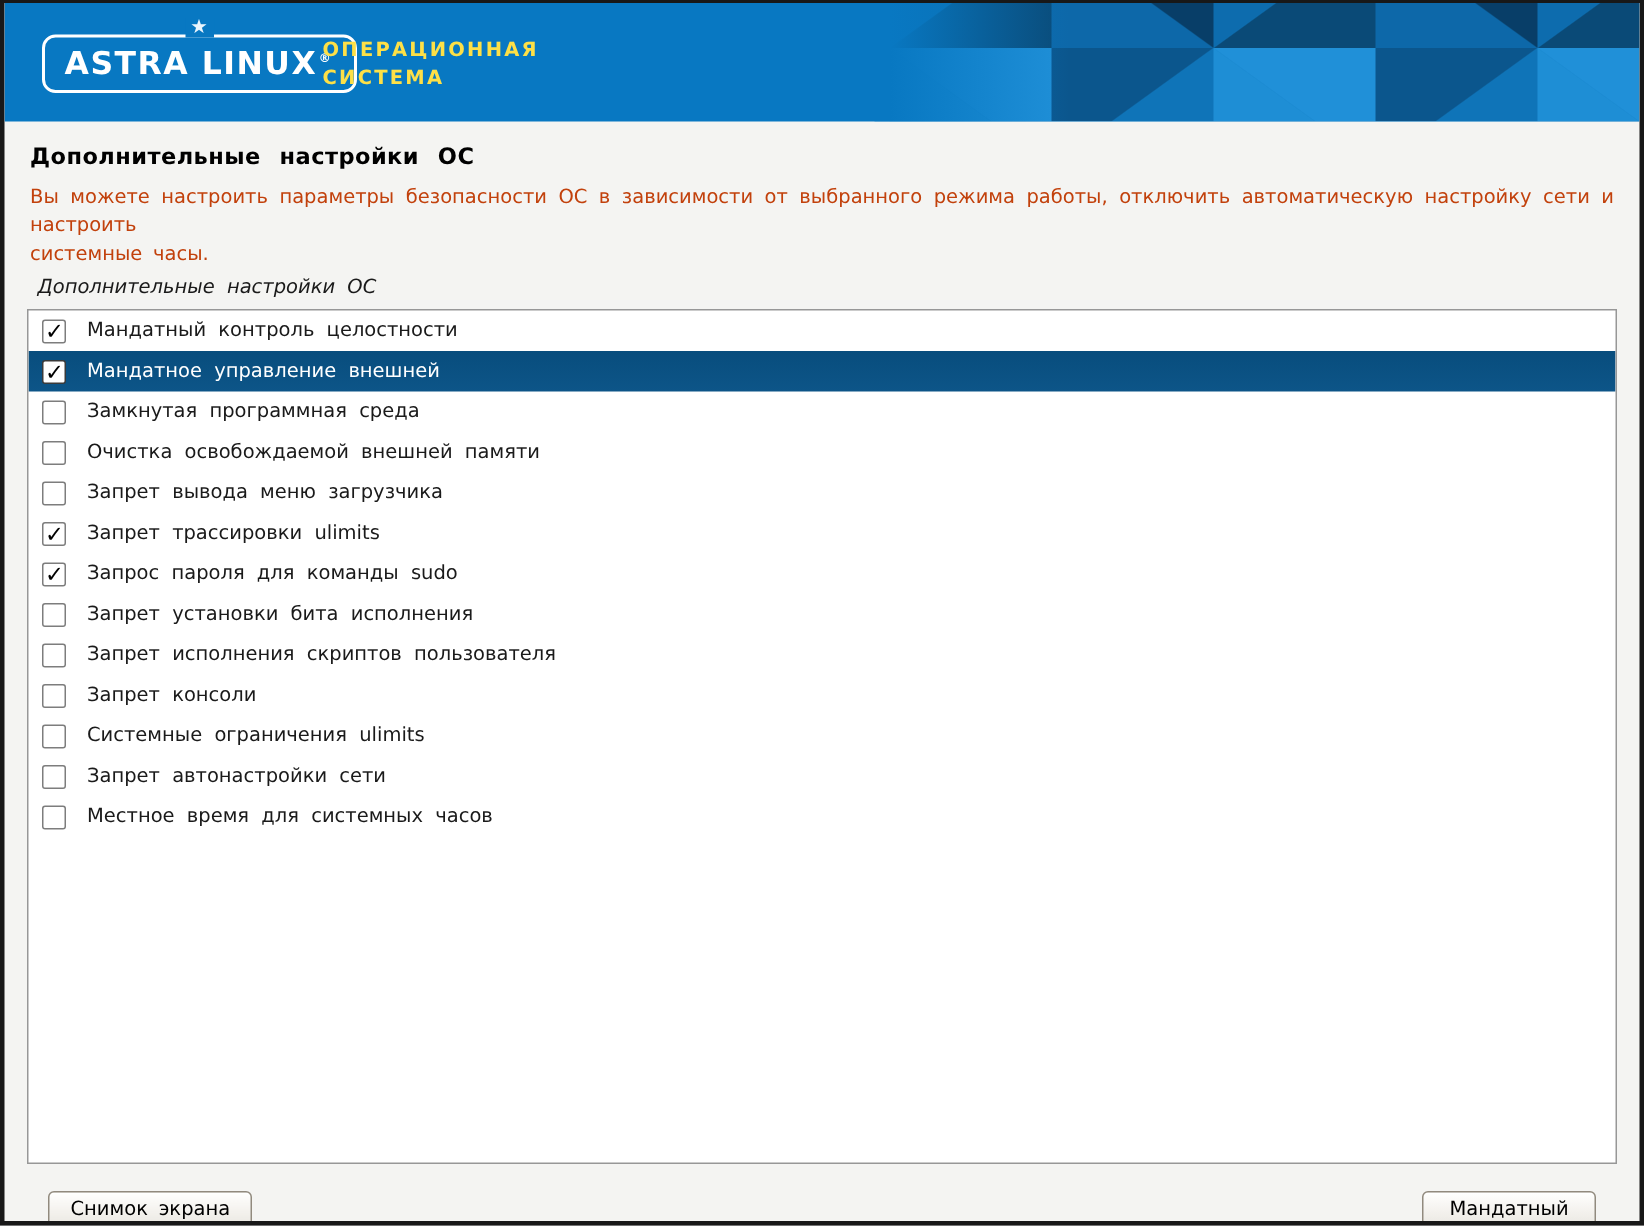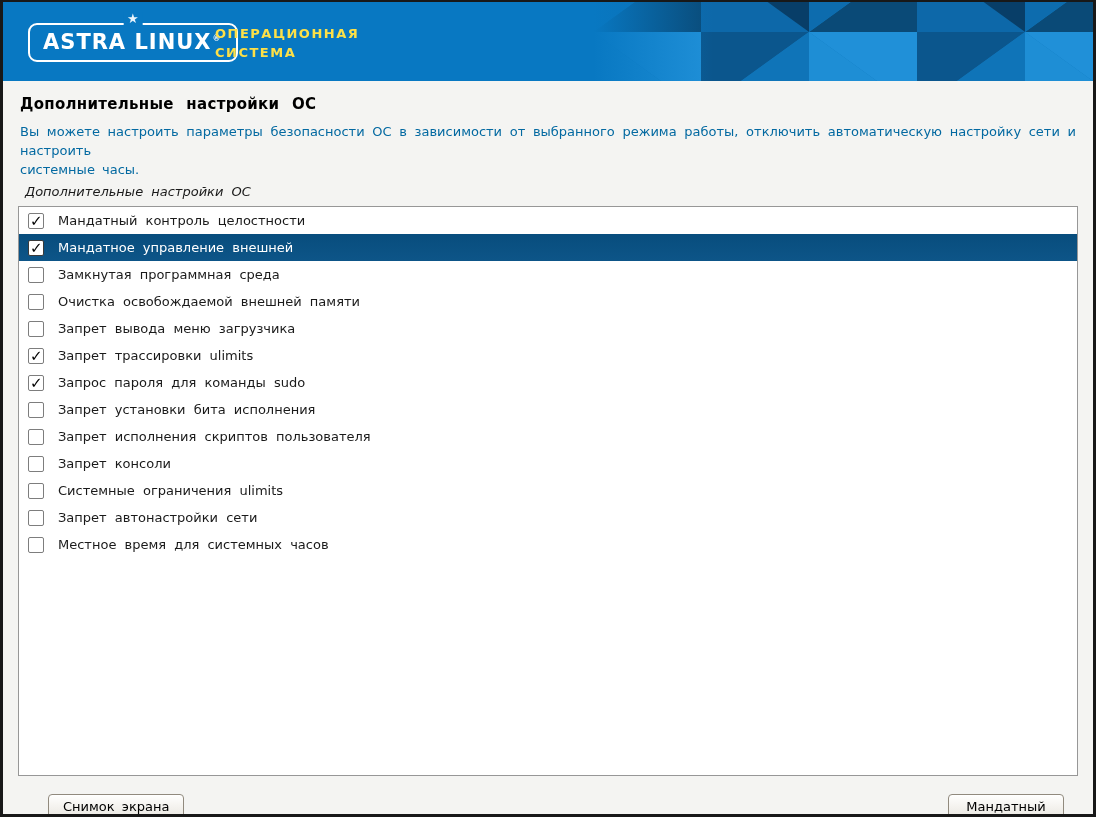--- a/index.html
+++ b/index.html
@@ -44,21 +44,21 @@
 
   
   .main { padding:0 15px; }
   .page-title {
     margin:14px 2px 0 2px;
     font-size:15px; font-weight:bold; color:#000;
     word-spacing:7px; letter-spacing:0.3px;
   }
   .desc {
     margin:9px 2px 0 2px;
-    font-size:13px; color:#0369a1; line-height:19px;
+    font-size:13px; color:#c2410c; line-height:19px;
   }
   .desc-line1 { text-align:justify; text-align-last:justify; word-spacing:2px; }
   .desc-line2 { word-spacing:3px; }
   .list-caption {
     margin:5px 0 7px 7px;
     font-size:13px; font-style:italic; color:#1a1a1a; word-spacing:4px;
   }
 
   .listbox {
     border:1px solid #979797; background:#ffffff;
@@ -88,21 +88,21 @@
   .footer {
     margin:18px 14px 0 14px;
     display:flex; align-items:flex-start;
   }
   .btn {
     font-family:inherit; font-size:13px; color:#000; word-spacing:3px;
     height:24px; padding:0 14px;
     border:1px solid #918a7e; border-radius:4px;
     background:linear-gradient(to bottom,#fffffe 0%,#f4f2ee 55%,#eae8e2 100%);
     box-shadow:0 1px 0 rgba(255,255,255,0.8) inset;
-    cursor:pointer; white-space:nowrap;margin-left:16px;
+    cursor:pointer; white-space:nowrap;
   }
   .btn-screenshot { min-width:115px; }
   .btn-help { margin-left:13px; min-width:104px;margin-top:44px; }
   .spacer { flex:1; }
   .btn-continue { min-width:116px; }
 </style>
 </head>
 <body>
 
 <div class="window">

